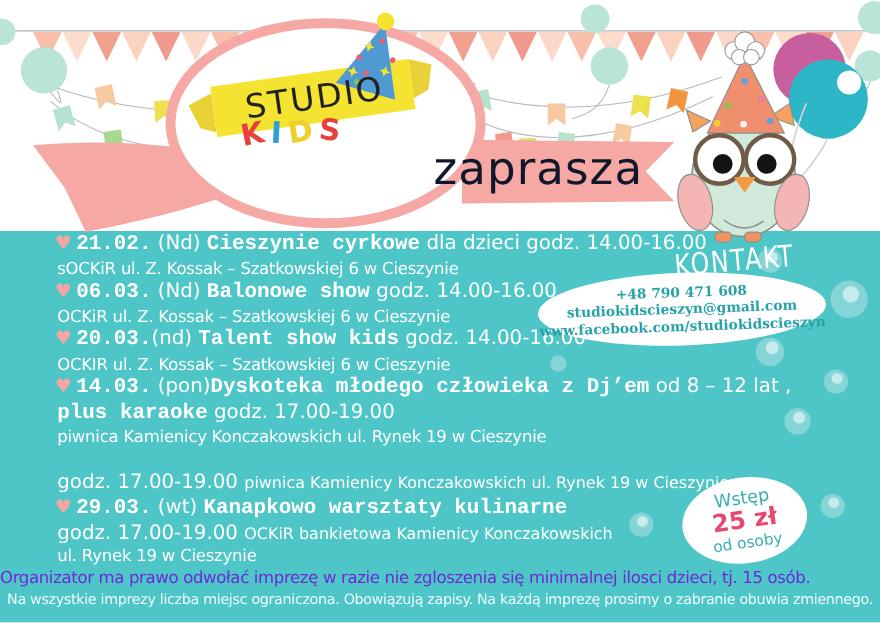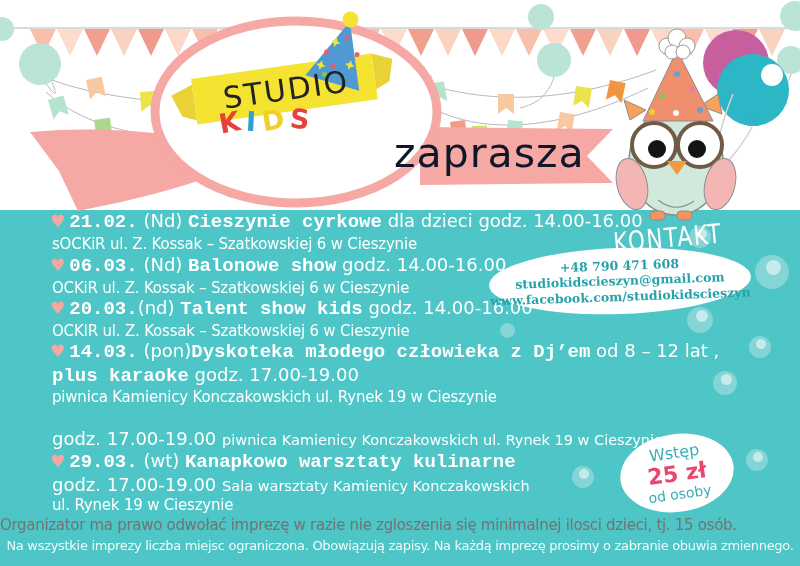--- a/index.html
+++ b/index.html
@@ -32,21 +32,21 @@
                 border-radius:50%;z-index:4;display:flex;flex-direction:column;justify-content:center;
                 align-items:center;transform:rotate(-2deg)}
   .contact-card div{color:#28a2a9;font-family:"DejaVu Serif",serif;font-weight:700;
                     font-size:12.5px;line-height:1.25;white-space:pre}
   .badge{position:absolute;left:620px;top:434px;width:114px;height:78px;background:#fff;
          border-radius:50%;z-index:4;display:flex;flex-direction:column;justify-content:center;
          align-items:center;transform:rotate(-8deg)}
   .badge .w1{color:#3aaeb4;font-size:16px;line-height:1}
   .badge .w2{color:#e8486d;font-size:22px;font-weight:700;line-height:1.15}
   .badge .w3{color:#3aaeb4;font-size:14px;line-height:1}
-  .footer1{position:absolute;left:0;top:516px;width:644px;text-align:center;color:#737373;
+  .footer1{position:absolute;left:0;top:516px;width:644px;text-align:center;color:#6d28d9;
            font-size:15px;letter-spacing:-0.3px;z-index:3;white-space:pre}
   .footer2{position:absolute;left:0;top:538px;width:800px;text-align:center;color:#eefcfc;
            font-size:13px;letter-spacing:-0.3px;z-index:3;white-space:pre}
 </style>
 </head>
 <body>
 
 <div class="poster">
   <div class="teal"></div>
 
@@ -222,21 +222,21 @@
   <div class="line" style="left:50px;top:298px"><span class="heart">♥</span><span class="b">20.03.</span><span class="r">(nd) </span><span class="b">Talent show kids</span><span class="r"> godz. 14.00-16.00</span></div>
   <div class="line loc" style="left:52px;top:323px">OCKIR ul. Z. Kossak – Szatkowskiej 6 w Cieszynie</div>
 
   <div class="line" style="left:50px;top:341px"><span class="heart">♥</span><span class="b">14.03.</span><span class="r"> (pon)</span><span class="b">Dyskoteka młodego człowieka z Dj’em</span><span class="r"> od 8 – 12 lat ,</span></div>
   <div class="line" style="left:52px;top:365px"><span class="b">plus karaoke</span><span class="r"> godz. 17.00-19.00</span></div>
   <div class="line loc" style="left:52px;top:389px">piwnica Kamienicy Konczakowskich ul. Rynek 19 w Cieszynie</div>
 
   <div class="line" style="left:52px;top:429px"><span class="r">godz. 17.00-19.00 </span><span class="small">piwnica Kamienicy Konczakowskich ul. Rynek 19 w Cieszynie</span></div>
 
   <div class="line" style="left:50px;top:451px"><span class="heart">♥</span><span class="b">29.03.</span><span class="r"> (wt) </span><span class="b">Kanapkowo warsztaty kulinarne</span></div>
-  <div class="line" style="left:52px;top:475px"><span class="r">godz. 17.00-19.00 </span><span class="small">Sala warsztaty Kamienicy Konczakowskich</span></div>
+  <div class="line" style="left:52px;top:475px"><span class="r">godz. 17.00-19.00 </span><span class="small">OCKiR bankietowa Kamienicy Konczakowskich</span></div>
   <div class="line loc" style="left:52px;top:497px">ul. Rynek 19 w Cieszynie</div>
 
   <div class="kontakt">KONTAKT</div>
   <div class="contact-card">
     <div>+48 790 471 608</div>
     <div>studiokidscieszyn@gmail.com</div>
     <div>www.facebook.com/studiokidscieszyn</div>
   </div>
 
   <div class="badge">

